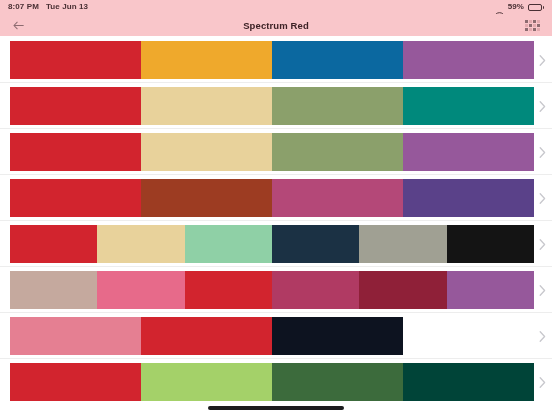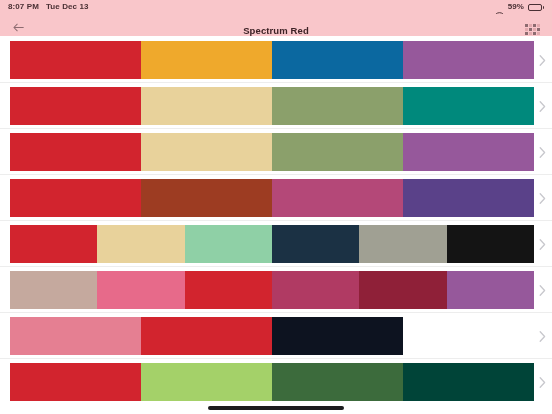--- a/index.html
+++ b/index.html
@@ -81,21 +81,21 @@
     background: #4a3034;
     border-radius: 0 1px 1px 0;
     margin-left: 1px;
   }
 
   
   .nav-bar {
     height: 22px;
     background: #f9c6ca;
     display: flex;
-    align-items: flex-end;
+    align-items: center;
     padding: 0 12px;
     flex: none;
     box-sizing: border-box;
     position: relative;
     gap: 19px;
   }
   .nav-back {
     width: 22px;
     height: 18px;
     display: flex;
@@ -195,21 +195,21 @@
   }
 </style>
 </head>
 <body>
 
 <div class="screen">
 
   <div class="status-bar" style="background: rgb(249, 198, 202);">
     <div class="status-left">
       <span class="status-text">8:07 PM</span>
-      <span class="status-text">Tue Dec 13</span>
+      <span class="status-text">Tue Jun 13</span>
     </div>
     <div class="status-right">
       <span class="wifi-icon">
         <svg viewBox="0 0 12 9" width="9" height="7">
           <path d="M6 8.2 L3.7 5.6 A3.6 3.6 0 0 1 8.3 5.6 Z" fill="#4a3034"></path>
           <path d="M1.6 3.6 A6.4 6.4 0 0 1 10.4 3.6" stroke="#4a3034" stroke-width="1.3" fill="none" stroke-linecap="round"></path>
         </svg>
       </span>
       <span class="status-text">59%</span>
       <span class="battery">

